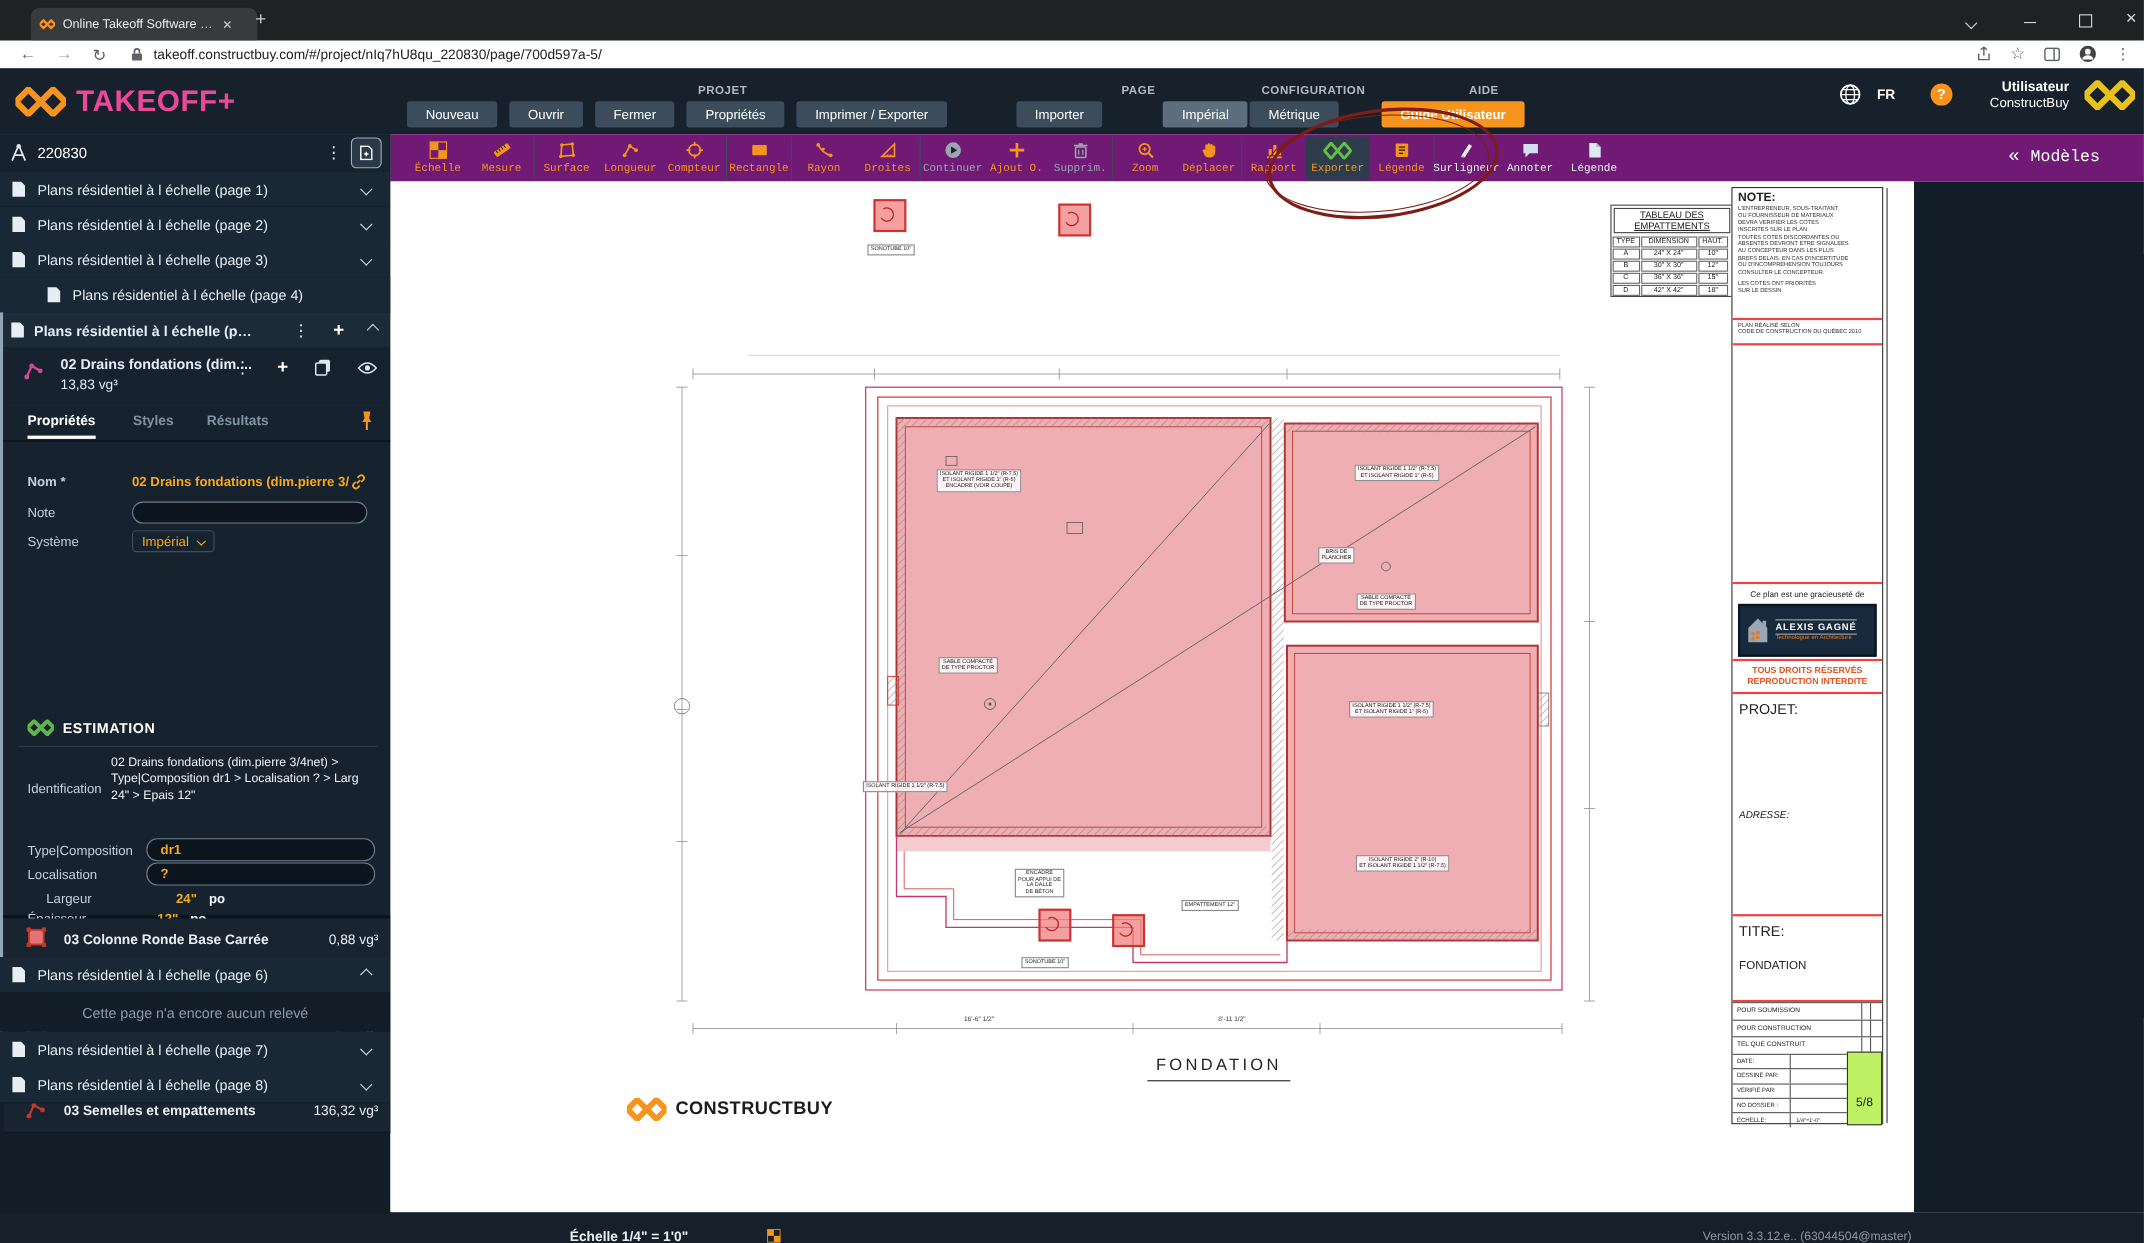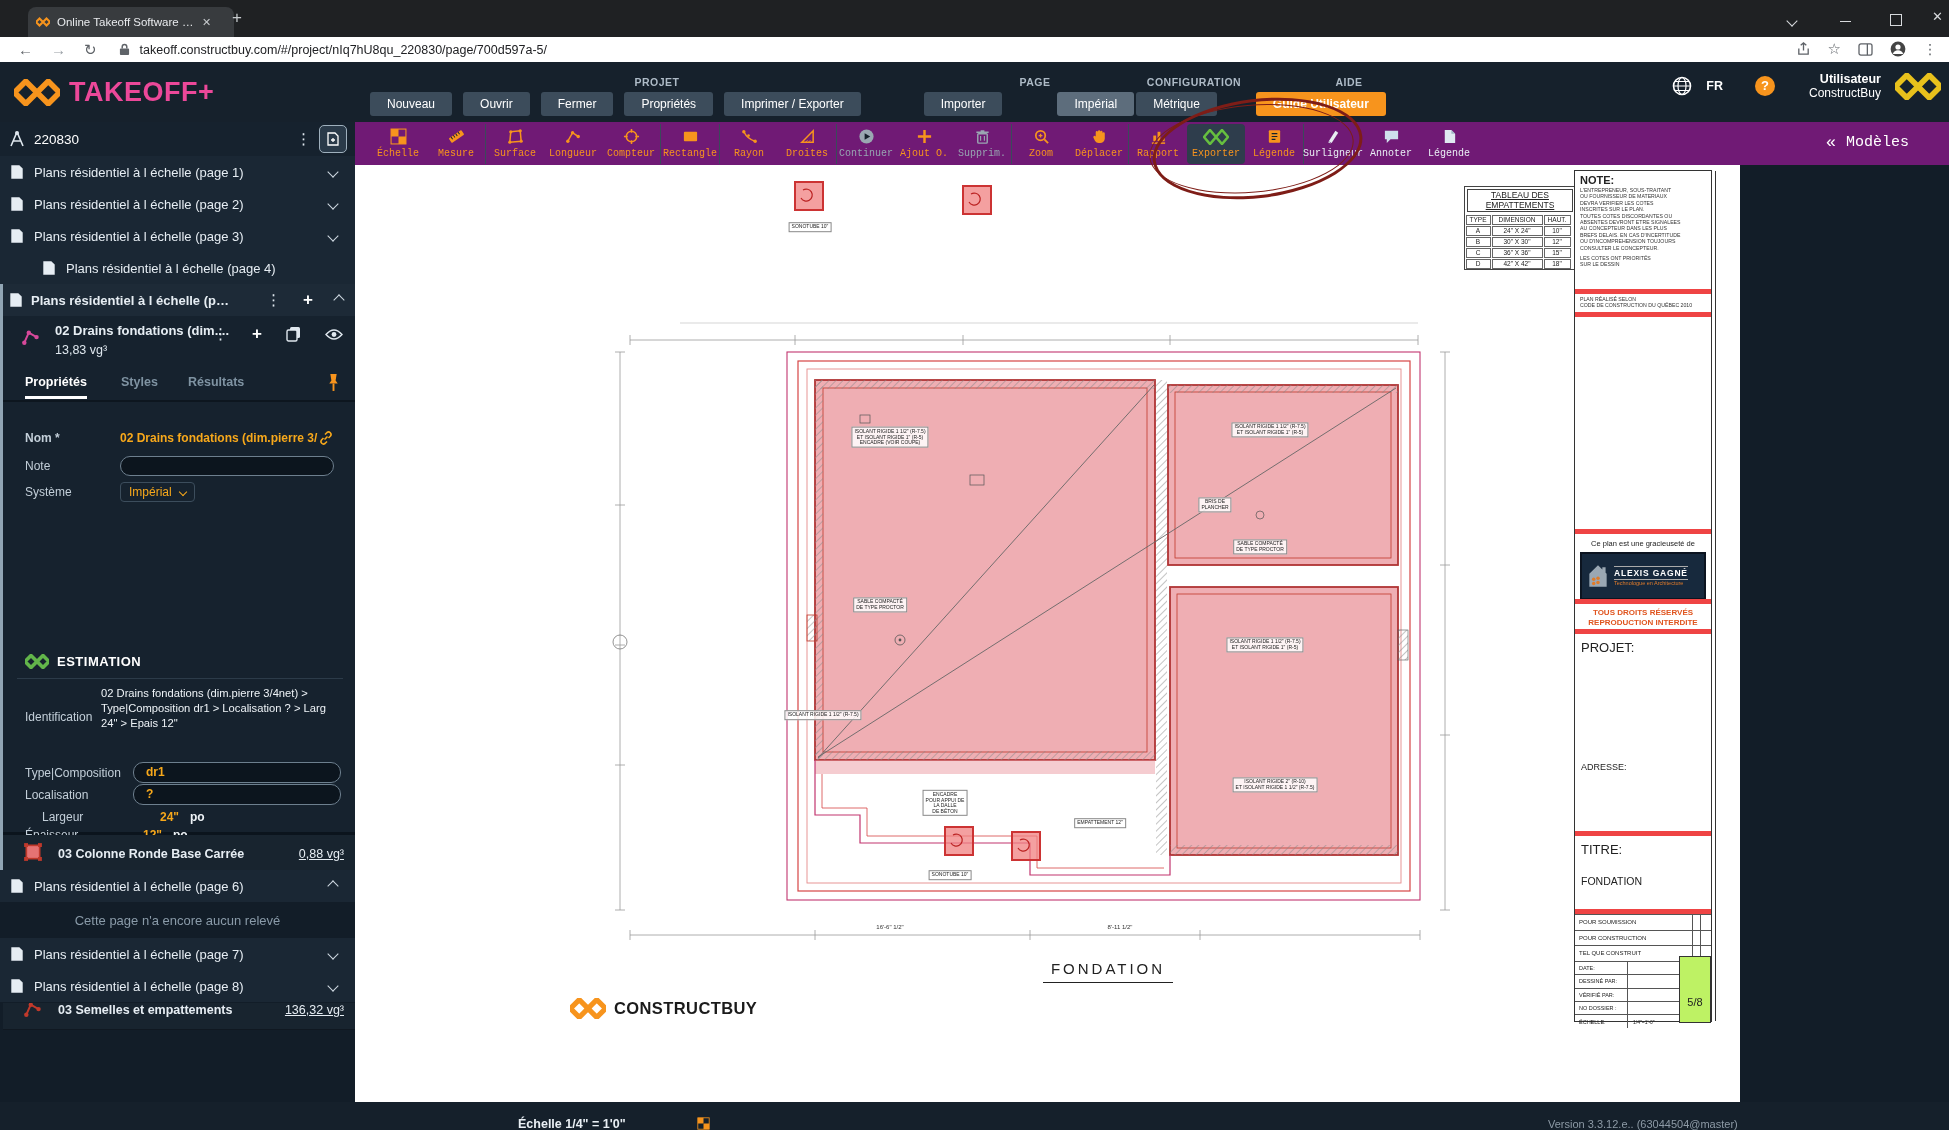--- a/index.html
+++ b/index.html
@@ -101,21 +101,21 @@
   .est-div{position:absolute;top:276px;left:14px;width:326px;border-top:1px solid #2c3b49;}
   .ident-label{position:absolute;top:308px;left:22px;color:#c3cfd9;font-size:12px;}
   .ident-val{position:absolute;top:284px;left:98px;width:242px;color:#eef3f7;font-size:11.2px;
              line-height:15px;white-space:pre-line;}
   .tc-input{width:182px;height:19px;border:1px solid #6d7f8e;border-radius:10px;background:#0c151e;
             color:#f7a81b;font-size:12px;font-weight:bold;padding:0 12px;line-height:19px;}
   .unitval{color:#f7a81b;font-size:12px;font-weight:bold;margin-left:23px;width:30px;}
   .unit{color:#eef3f7;font-size:12px;font-weight:bold;}
   .mlist-row{height:38px;background:#18242f;border-bottom:1px solid #101821;}
   .mlist-row .nm{font-size:12.5px;font-weight:bold;margin-left:15px;}
-  .mlist-row .vl{position:absolute;right:14px;font-size:12.5px;text-decoration:underline;}
+  .mlist-row .vl{position:absolute;right:14px;font-size:12.5px;}
   .mlist-row .ic{margin-left:20px;flex:none;}
   .emptymsg{height:36px;background:#121d28;color:#8a9ba9;font-size:13px;justify-content:center;}
   .statusbar{top:980px;height:28px;background:#15222e;border-top:1px solid #0a141d;}
   .stat-check{color:#7ec143;font-size:14px;font-weight:bold;margin-left:12px;}
   .stat-text{color:#7ec143;font-size:12.5px;font-weight:bold;margin-left:8px;}
   .stat-est{color:#fff;font-size:12.5px;font-weight:800;margin-left:7px;letter-spacing:.3px;}
   
   .canvas{left:355px;top:165px;width:1385px;height:937px;background:#fff;overflow:hidden;}
   .rightpanel{left:1740px;top:165px;width:209px;height:937px;background:#121d28;}
   .bottombar{left:0;top:1102px;width:1949px;height:28px;background:#15202b;}
@@ -135,21 +135,21 @@
   
   .tableau{left:1109px;top:21px;width:110px;border:1px solid #444;background:#fff;color:#222;}
   .tabl-title{border:1px solid #444;margin:2px;text-align:center;font-size:8.5px;line-height:9.5px;
               text-decoration:underline;padding:1px 0;}
   .tabl-grid{display:grid;grid-template-columns:26px 52px 28px;font-size:6.5px;text-align:center;}
   .tabl-grid span{border:.5px solid #666;margin:.5px;padding:.5px 0;}
   
   .tblock{left:1219px;top:5px;width:138px;height:852px;border:1px solid #333;background:#fff;color:#222;
           box-sizing:border-box;}
   .tblock:after{content:"";position:absolute;right:-5px;top:0;height:100%;border-right:1px solid #333;}
-  .tb-sec{position:absolute;left:0;width:100%;border-top:5px solid #ef4444;box-sizing:border-box;}
+  .tb-sec{position:absolute;left:0;width:100%;border-top:2px solid #ef4444;box-sizing:border-box;}
   .note-title{font-size:11px;font-weight:bold;margin:3px 0 1px 5px;}
   .smalltxt{font-size:5.2px;line-height:6.4px;margin-left:5px;white-space:pre-line;color:#333;}
   .rights{color:#e0551f;font-size:8px;font-weight:bold;text-align:center;line-height:10px;white-space:pre-line;padding-top:4px;}
   .biglabel{font-size:13px;margin:6px 0 0 6px;}
   .midlabel{font-size:9px;margin-left:6px;}
   .gracieusete{font-size:7.5px;text-align:center;margin-top:5px;}
   .aglogo{margin:4px auto 0;width:122px;height:44px;background:#17293d;border:2px solid #0c1420;
           display:flex;align-items:center;gap:5px;}
   .ag-name{color:#fff;font-size:8.5px;font-weight:bold;letter-spacing:.8px;border-top:.5px solid #aaa;
            border-bottom:.5px solid #aaa;padding:1px 0;}
@@ -897,21 +897,21 @@
             <div class="ag-tag">Technologue en Architecture</div>
           </span>
         </div>
       </div>
       <div class="tb-sec" style="top:428px;height:30px;">
         <div class="rights">TOUS DROITS RÉSERVÉS
 REPRODUCTION INTERDITE</div>
       </div>
       <div class="tb-sec" style="top:458px;height:202px;">
         <div class="biglabel">PROJET:</div>
-        <div class="midlabel" style="margin-top:107px;">ADRESSE:</div>
+        <div class="midlabel" style="margin-top:84px;font-style:italic;">ADRESSE:</div>
       </div>
       <div class="tb-sec" style="top:660px;height:78px;">
         <div class="biglabel">TITRE:</div>
         <div class="midlabel" style="margin-top:18px;font-size:10.5px;">FONDATION</div>
       </div>
       <div class="tb-sec" style="top:738px;height:114px;">
         <div>
 
             <div class="checkrow">
               <span>POUR SOUMISSION</span>

